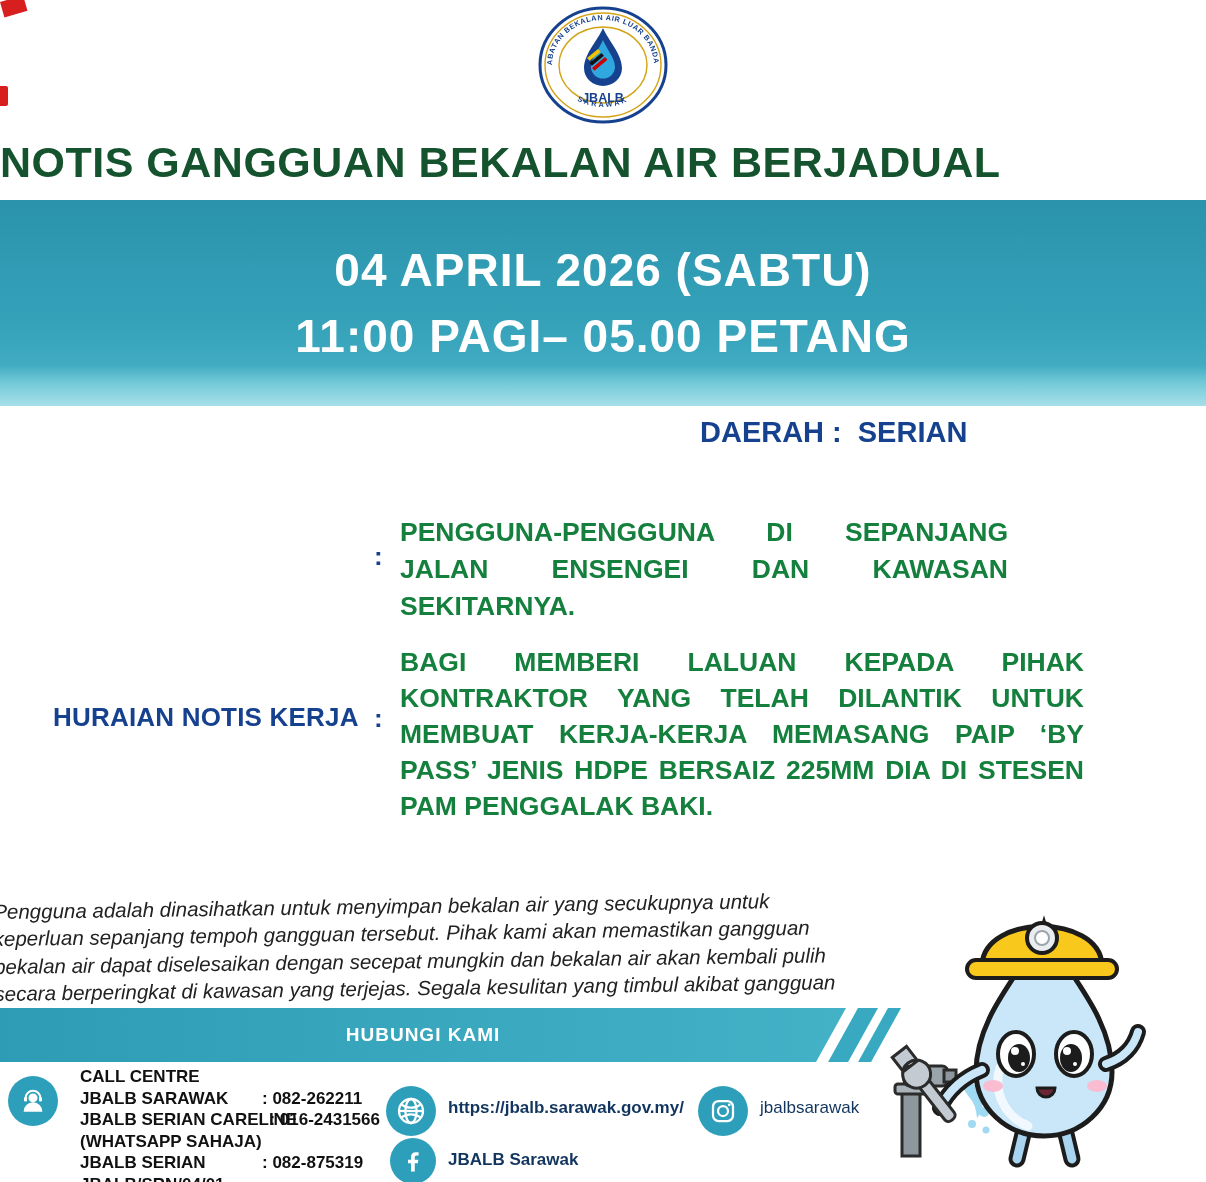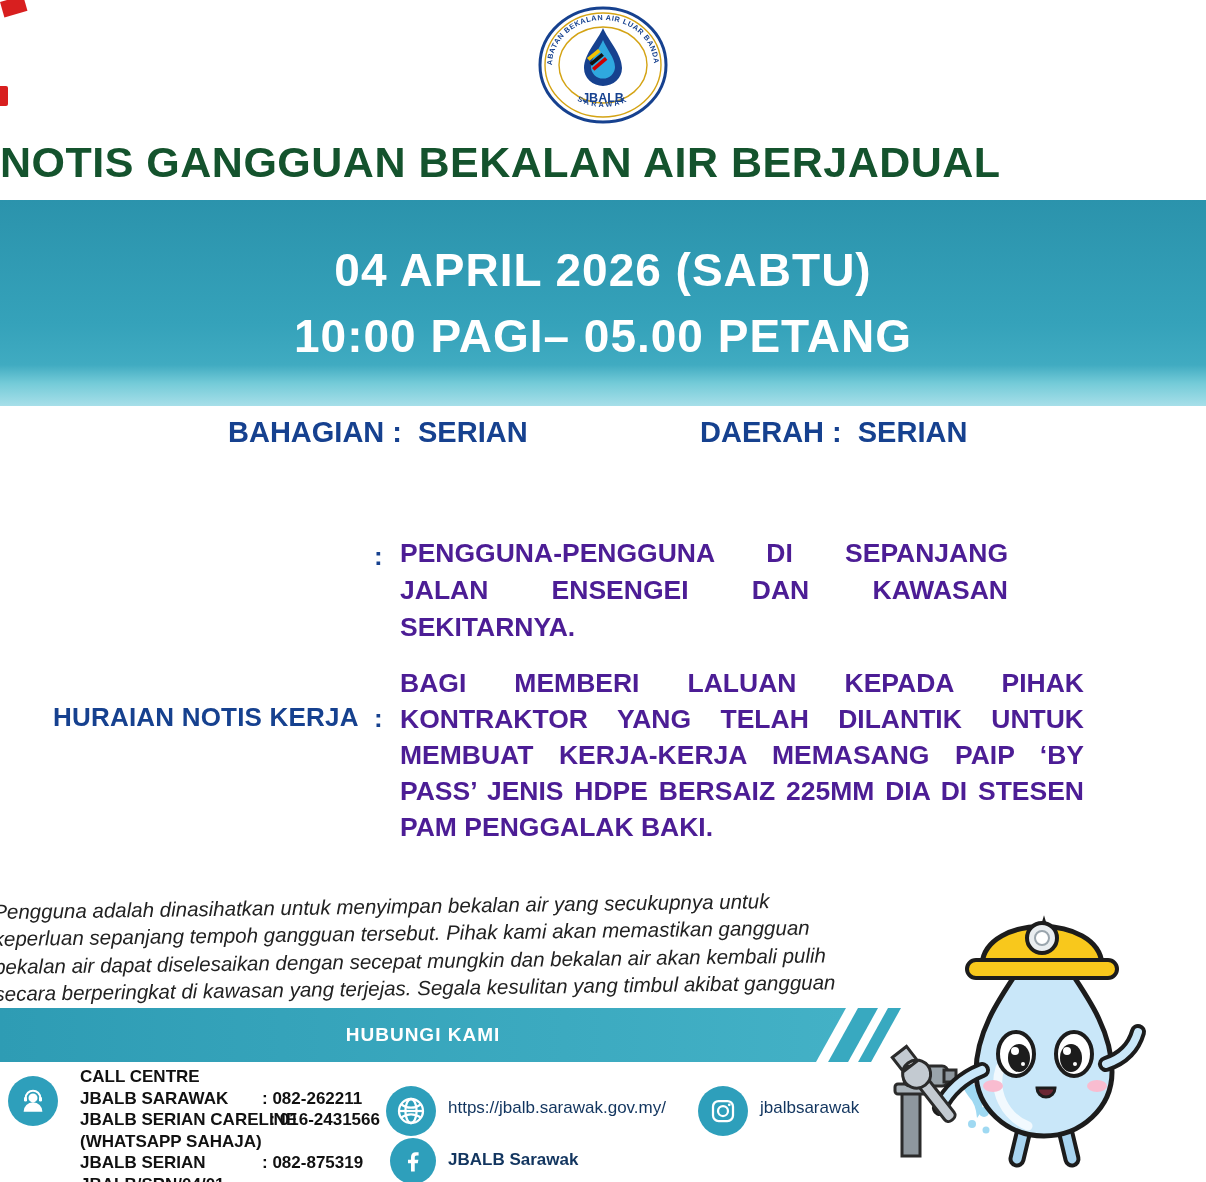--- a/index.html
+++ b/index.html
@@ -37,22 +37,22 @@
   
   .region-group { top:416px; font-size:29px; font-weight:bold; color:#16418f; white-space:nowrap; }
   .region-bahagian { left:228px; }
   .region-daerah { left:700px; }
   .region-group .val { margin-left:16px; }
 
   
   .d-label { left:53px; font-size:26px; font-weight:bold; color:#16418f; letter-spacing:0.2px; white-space:nowrap; }
   .d-colon { left:374px; font-size:26px; font-weight:bold; color:#16418f; }
   .d-text {
-    left:400px; font-size:26.5px; font-weight:bold; color:#4c1d95;
-    text-align:justify; text-align-last:left; line-height:1.4;margin-top:21px;
+    left:400px; font-size:26.5px; font-weight:bold; color:#15803d;
+    text-align:justify; text-align-last:left; line-height:1.4;
   }
   .d-label-1 { top:540px; } .d-colon-1 { top:541px; }
   .d-text-1  { top:514px; width:608px; }
   .d-label-2 { top:702px; } .d-colon-2 { top:703px; }
   .d-text-2  { top:644px; width:684px; line-height:1.36; }
 
   
   .advisory {
     left:-6px; top:892px; width:866px;
     font-style:italic; font-size:20.5px; font-weight:500;
@@ -84,21 +84,21 @@
   .icon-globe      { left:386px; top:1086px; width:50px; height:50px; }
   .icon-facebook   { left:390px; top:1138px; width:46px; height:46px; }
   .icon-instagram  { left:698px; top:1086px; width:50px; height:50px; }
 
   .cc-block { left:80px; top:1066px; width:300px; color:#111111; }
   .cc-title { font-size:17px; font-weight:bold; line-height:21.5px; }
   .cc-line { display:flex; font-size:17px; font-weight:bold; line-height:21.5px; white-space:nowrap; }
   .cc-name { min-width:182px; }
   .cc-ref { font-size:17px; font-weight:bold; line-height:21.5px; }
 
-  .website-text { left:448px; top:1098px; font-size:17px; font-weight:normal; color:#12355f; }
+  .website-text { left:448px; top:1098px; font-size:17px; font-weight:bold; color:#12355f; }
   .facebook-text { left:448px; top:1150px; font-size:17px; font-weight:bold; color:#12355f; }
   .instagram-text { left:760px; top:1098px; font-size:17px; font-weight:normal; color:#12355f; }
 
   .mascot { left:882px; top:872px; }
 </style>
 </head>
 <body>
 
 <div class="page">
 
@@ -128,26 +128,23 @@
         <path d="M54 62 l13 -11 l2.4 2.8 l-13 11 z" fill="#cc0000"></path>
       </g>
       <text x="65" y="96" text-anchor="middle" font-size="12.5" font-weight="bold" fill="#16418f" font-family="Liberation Sans, sans-serif">JBALB</text>
     </svg>
   </div>
 
   <div class="abs title">NOTIS GANGGUAN BEKALAN AIR BERJADUAL</div>
 
   <div class="abs banner">
     <div class="banner-line">04 APRIL 2026 (SABTU)</div>
-    <div class="banner-line">10:00 PAGI– 05.00 PETANG</div>
-  </div>
-
-  <div class="abs region-group region-bahagian">
-    <span>BAHAGIAN :</span><span class="val">SERIAN</span>
-  </div>
+    <div class="banner-line">11:00 PAGI– 05.00 PETANG</div>
+  </div>
+
   <div class="abs region-group region-daerah">
     <span>DAERAH :</span><span class="val">SERIAN</span>
   </div>
 
   <div class="abs d-colon d-colon-1">:</div>
   <div class="abs d-text d-text-1">PENGGUNA-PENGGUNA DI SEPANJANG JALAN ENSENGEI DAN KAWASAN SEKITARNYA.</div>
 
   <div class="abs d-label d-label-2">HURAIAN NOTIS KERJA</div>
   <div class="abs d-colon d-colon-2">:</div>
   <div class="abs d-text d-text-2">BAGI MEMBERI LALUAN KEPADA PIHAK KONTRAKTOR YANG TELAH DILANTIK UNTUK MEMBUAT KERJA-KERJA MEMASANG PAIP ‘BY PASS’ JENIS HDPE BERSAIZ 225MM DIA DI STESEN PAM PENGGALAK BAKI.</div>

